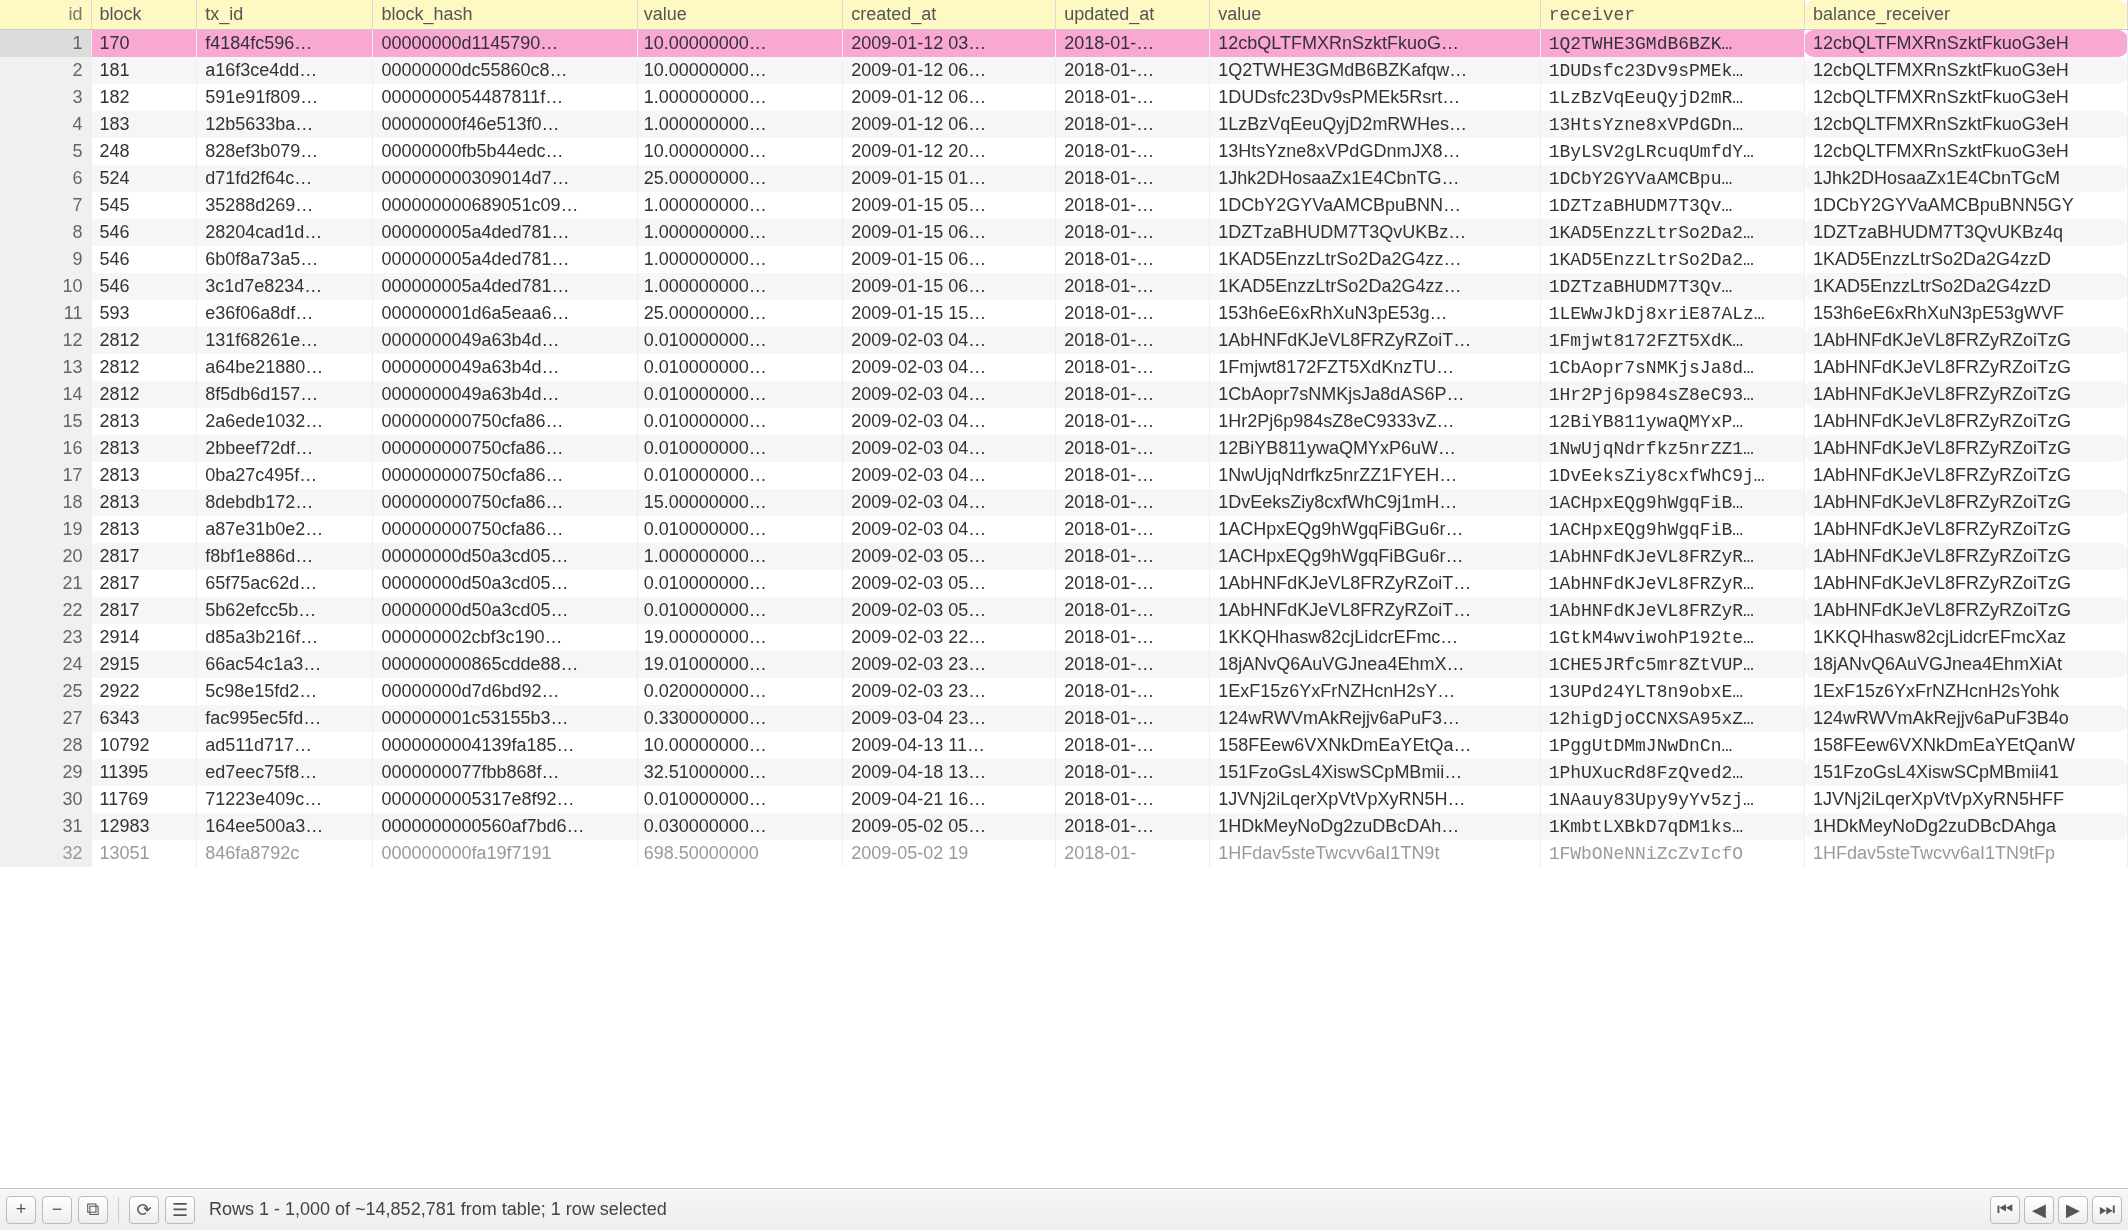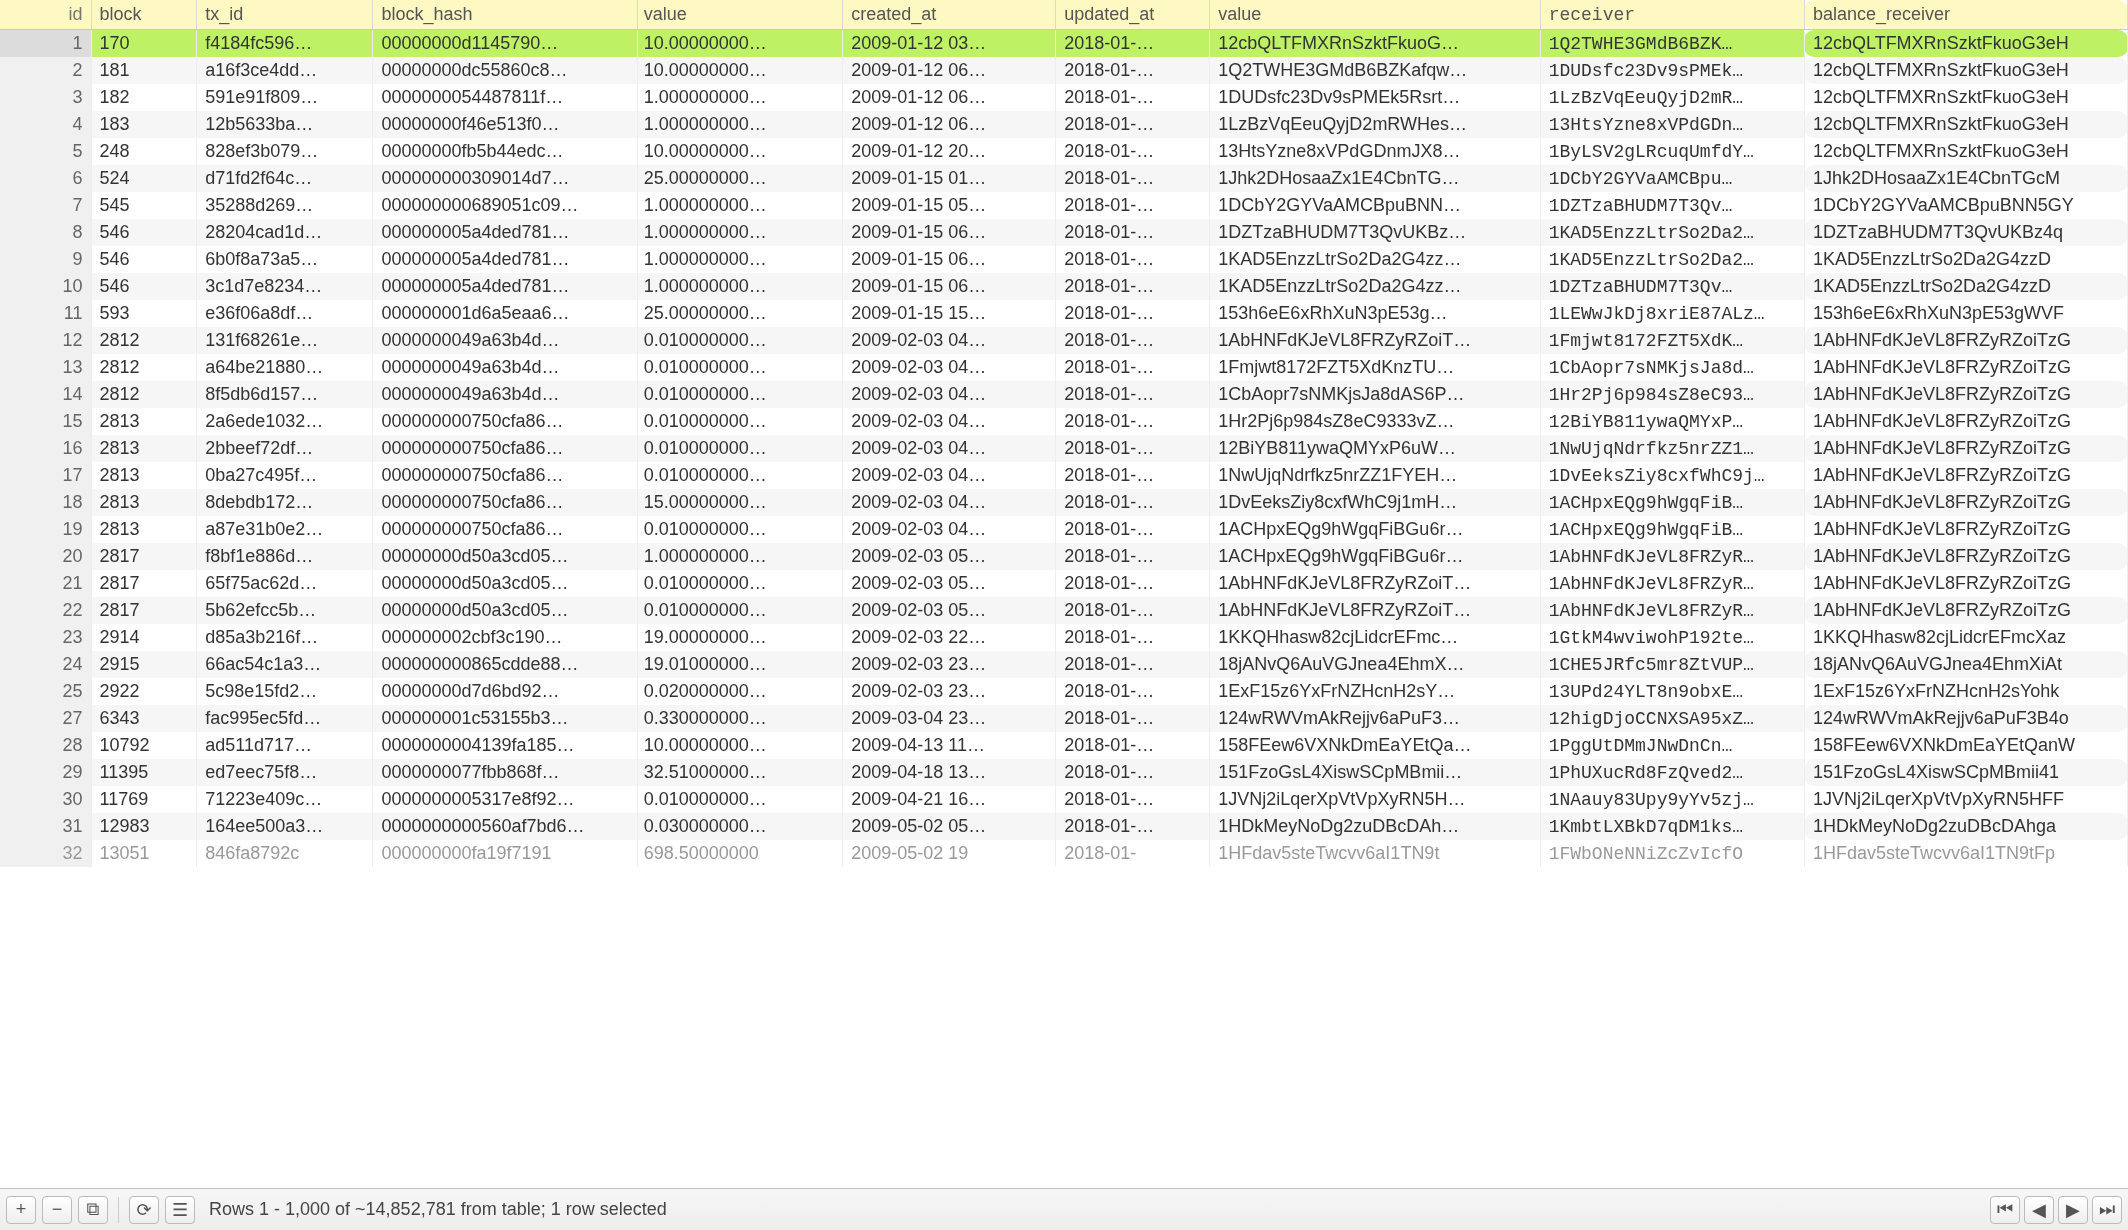--- a/index.html
+++ b/index.html
@@ -22,21 +22,21 @@
   tbody td {
     border-right: 1px solid #eee;
     padding: 3px 8px;
     white-space: nowrap;
     overflow: hidden;
     text-overflow: clip;
     height: 24px;
     font-size: 18px;
   }
   tbody tr:nth-child(even) td { background: #f6f6f6; }
-  tbody tr.selected td { background: #bef264; }
+  tbody tr.selected td { background: #f9a8d4; }
   .col-id    { width: 62px;  text-align: right; color:#777;}
   .col-block { width: 72px;  text-align: left;}
   .col-tx    { width: 120px; }
   .col-hash  { width: 180px; }
   .col-val   { width: 140px; padding-left: 6px; }
   .col-ca    { width: 145px; }
   .col-ua    { width: 105px; }
   .col-send  { width: 225px; }
   .col-recv  { width: 180px; font-family: Liberation Mono, monospace; }
   .col-bal   { width: 220px; border-radius: 10px; }

